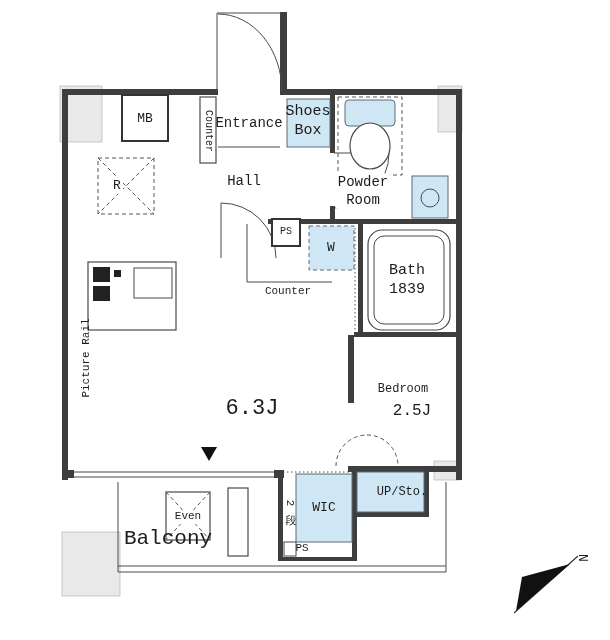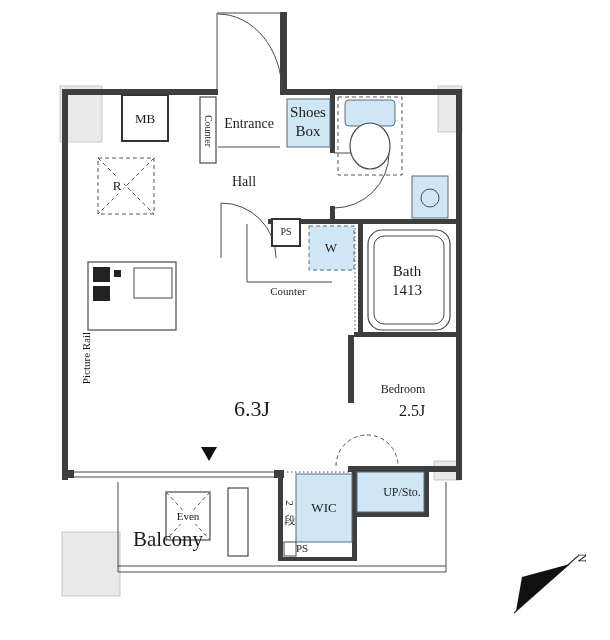--- a/index.html
+++ b/index.html
@@ -1,17 +1,17 @@
 <!DOCTYPE html>
 <html><head>
 <meta charset="utf-8">
 <style>
   html,body{margin:0;padding:0;background:#fff}
   .plan{position:relative;width:610px;height:640px;background:#fff;
-        font-family:Liberation Serif, serif;color:#1c1c1c;overflow:hidden}
+        font-family:Liberation Mono, monospace;color:#1c1c1c;overflow:hidden}
   .plan svg{position:absolute;left:0;top:0;z-index:1}
   .lbl{position:absolute;transform:translate(-50%,-50%);white-space:pre;
        text-align:center;line-height:1.25;z-index:3}
   .bg{background:#fff;padding:0 2px}
   .vert{writing-mode:vertical-rl}
   .rot-ccw{transform:translate(-50%,-50%) rotate(-90deg);white-space:nowrap}
   .rot-cw{transform:translate(-50%,-50%) rotate(90deg);white-space:nowrap}
 
   
   .wall{fill:#3e3e3e}
@@ -126,26 +126,28 @@
     <line x1="514" y1="613" x2="578" y2="556" stroke="#333" stroke-width="1.2"></line>
     <polygon points="516,611 522,577 570,564" fill="#111"></polygon>
   </svg>
 
   <div class="lbl" style="left:145px;top:119px;font-size:13px">MB</div>
   <div class="lbl vert" style="left:208px;top:131px;font-size:10px">Counter</div>
   <div class="lbl" style="left:249px;top:124px;font-size:14px">Entrance</div>
   <div class="lbl" style="left:308px;top:122px;font-size:15px">Shoes
 Box</div>
   <div class="lbl" style="left:244px;top:182px;font-size:14px">Hall</div>
+  <div class="lbl bg" style="left:363px;top:191px;font-size:14px">Powder
+Room</div>
   <div class="lbl bg" style="left:117px;top:186px;font-size:13px">R</div>
   <div class="lbl" style="left:286px;top:232px;font-size:10px">PS</div>
   <div class="lbl" style="left:331px;top:248px;font-size:13px">W</div>
   <div class="lbl bg" style="left:288px;top:292px;font-size:11px">Counter</div>
   <div class="lbl bg" style="left:407px;top:281px;font-size:15px">Bath
-1413</div>
+1839</div>
   <div class="lbl rot-ccw" style="left:87px;top:358px;font-size:11px">Picture Rail</div>
   <div class="lbl" style="left:252px;top:409px;font-size:22px">6.3J</div>
   <div class="lbl" style="left:403px;top:389px;font-size:12px">Bedroom</div>
   <div class="lbl" style="left:412px;top:411px;font-size:16px">2.5J</div>
   <div class="lbl" style="left:324px;top:508px;font-size:13px">WIC</div>
   <div class="lbl" style="left:402px;top:492px;font-size:12px">UP/Sto.</div>
   <div class="lbl vert" style="left:289px;top:503px;font-size:11px">2段</div>
   <div class="lbl" style="left:302px;top:549px;font-size:11px">PS</div>
   <div class="lbl bg" style="left:188px;top:517px;font-size:11px">Even</div>
   <div class="lbl" style="left:168px;top:539px;font-size:21px">Balcony</div>

